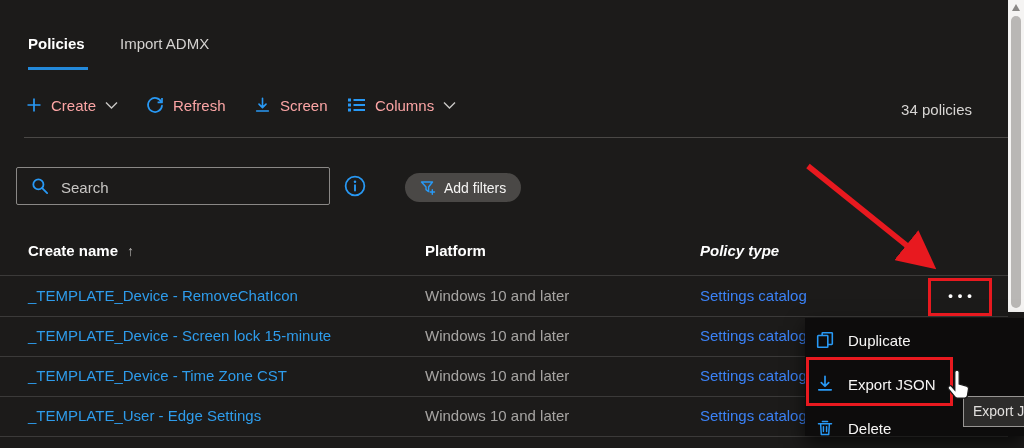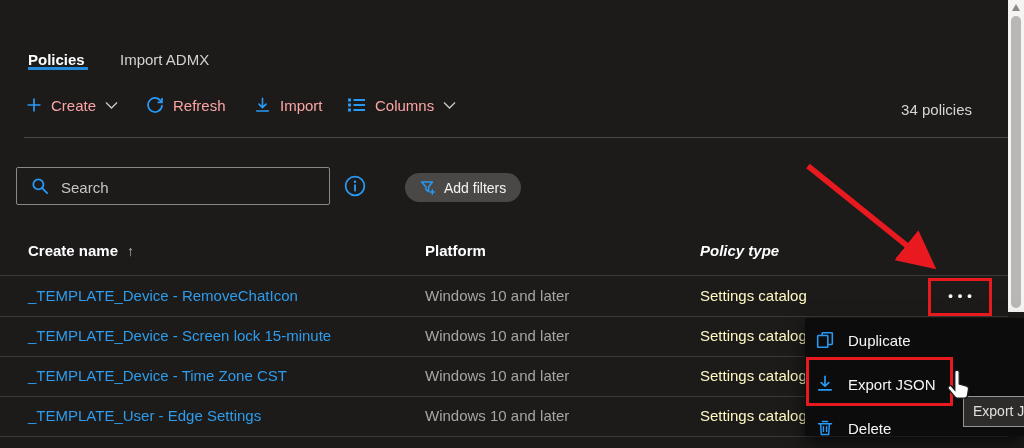--- a/index.html
+++ b/index.html
@@ -1,20 +1,20 @@
 <!DOCTYPE html>
 <html><head>
 <meta charset="utf-8">
 <style>
   html,body{margin:0;padding:0;background:#000;}
   .screen{position:relative;width:1024px;height:448px;background:#1c1b1a;overflow:hidden;
           font-family:"Liberation Sans",sans-serif;color:#f3f2f1;-webkit-font-smoothing:antialiased;}
 
   
-  .tab{position:absolute;top:35px;font-size:15px;cursor:pointer;margin-top:16px;}
+  .tab{position:absolute;top:35px;font-size:15px;cursor:pointer;}
   .tab.active{left:28px;font-weight:700;color:#ffffff;}
   .tab.inactive{left:120px;color:#d4d2d0;}
   .tab-underline{position:absolute;left:28px;top:67px;width:60px;height:3px;background:#2389da;}
 
   
   .toolbar-btn{position:absolute;top:94px;height:22px;display:flex;align-items:center;gap:9px;
                font-size:15px;color:#fca5a5;cursor:pointer;white-space:nowrap;}
   .policy-count{position:absolute;top:101px;left:895px;width:77px;text-align:right;font-size:15px;color:#d8d6d4;}
   .toolbar-divider{position:absolute;left:24px;top:137px;width:984px;height:1px;background:#4a4846;}
 
@@ -30,21 +30,21 @@
         display:flex;align-items:center;gap:8px;padding:0 15px;font-size:14px;color:#f5f4f3;cursor:pointer;}
 
   
   .thead{position:absolute;left:0;top:233px;width:1008px;height:42px;border-bottom:1px solid #3b3a39;}
   .th{position:absolute;top:9px;font-size:15px;font-weight:700;color:#ffffff;display:flex;gap:9px;align-items:baseline;}
   .sort-arrow{font-weight:400;color:#b8b6b4;font-size:14px;}
   .row{position:absolute;left:0;width:1008px;height:40px;border-bottom:1px solid #3b3a39;}
   .cell{position:absolute;top:0;line-height:39px;font-size:15px;white-space:nowrap;}
   .c-name{left:28px;color:#2e9ceb;cursor:pointer;}
   .c-plat{left:425px;color:#a7a5a3;}
-  .c-type{left:700px;color:#fef9c3;}
+  .c-type{left:700px;color:#3b82f6;}
   .ellipsis-btn{position:absolute;left:928px;top:0;width:64px;height:39px;display:flex;align-items:center;
                 justify-content:center;cursor:pointer;color:#ffffff;font-size:13px;letter-spacing:5px;
                 text-indent:5px;font-weight:700;}
 
   
   .ctx-menu{position:absolute;left:805px;top:318px;width:219px;height:118px;background:#0d0c0c;z-index:20;
             box-shadow:0 8px 18px rgba(0,0,0,.65);}
   .ctx-item{height:44px;display:flex;align-items:center;gap:13px;padding-left:10px;font-size:15px;
             color:#f7f6f5;cursor:pointer;box-sizing:border-box;}
   .ctx-icon{width:20px;height:20px;display:flex;align-items:center;justify-content:center;}
@@ -104,21 +104,21 @@
     </span>
     <span>Refresh</span>
   </div>
 
   <div class="toolbar-btn" style="left:254px;">
     <span class="tb-icon">
       <svg width="17" height="17" viewBox="0 0 16 16">
         <path d="M8 1.2v8.6M4.7 6.7L8 10l3.3-3.3M2.5 13.2h11" stroke="#2899f5" stroke-width="1.5" fill="none" stroke-linecap="round" stroke-linejoin="round"></path>
       </svg>
     </span>
-    <span>Import</span>
+    <span>Screen</span>
   </div>
 
   <div class="toolbar-btn" style="left:347px;">
     <span class="tb-icon">
       <svg width="19" height="16" viewBox="0 0 19 16">
         <rect x="1" y="1.5" width="3" height="3" fill="#2899f5"></rect>
           <path d="M6.5 3h11.5" stroke="#2899f5" stroke-width="2"></path>
         <rect x="1" y="6.5" width="3" height="3" fill="#2899f5"></rect>
           <path d="M6.5 8h11.5" stroke="#2899f5" stroke-width="2"></path>
         <rect x="1" y="11.5" width="3" height="3" fill="#2899f5"></rect>

